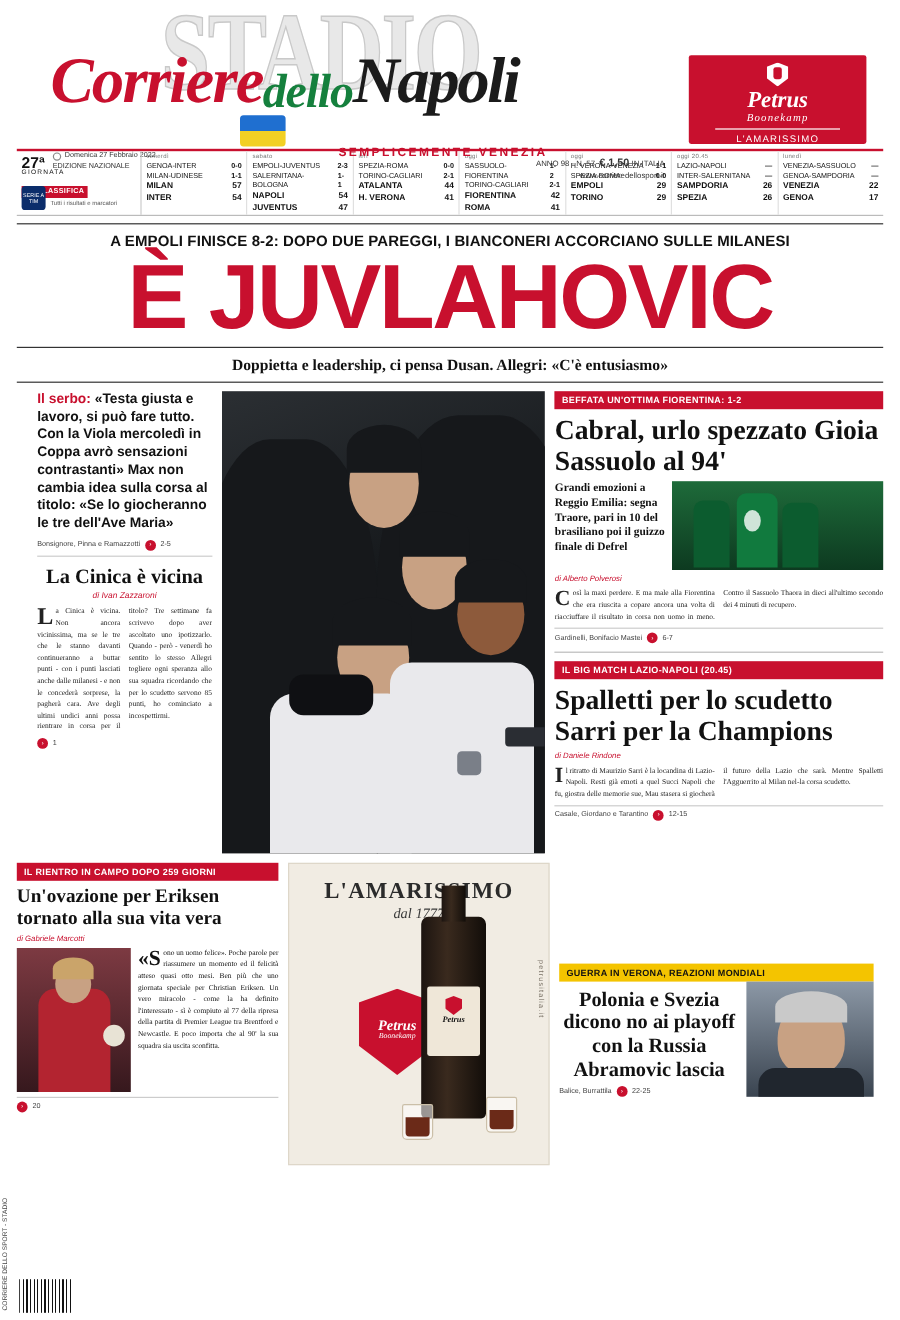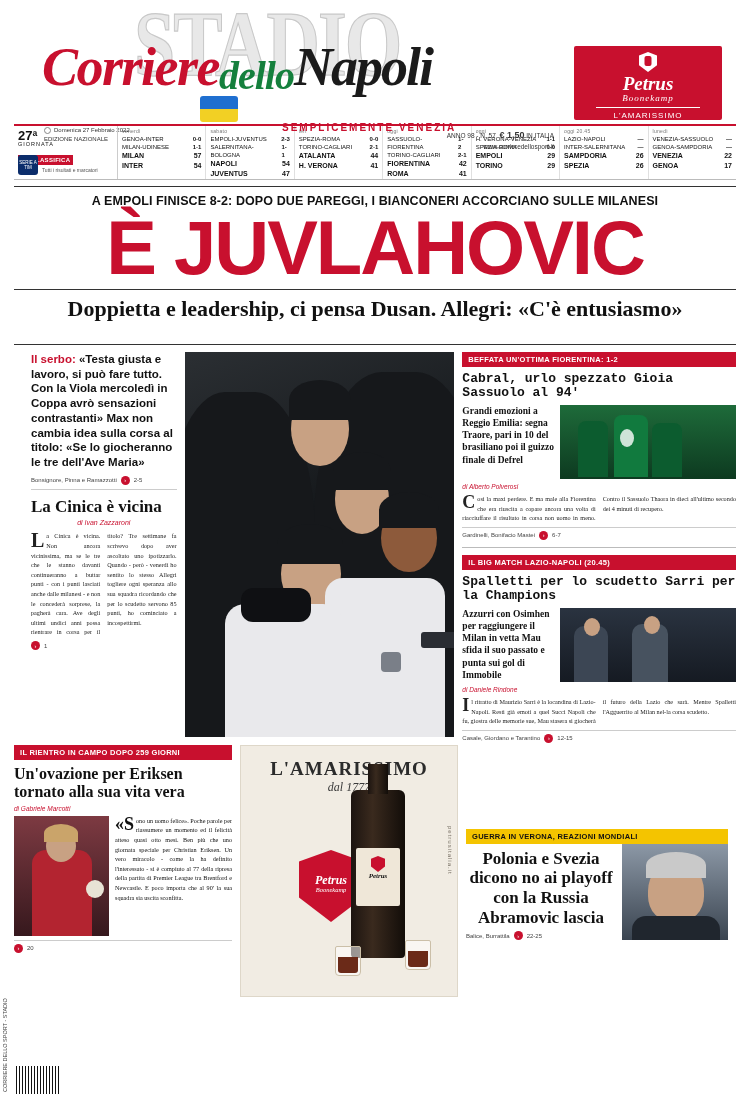--- a/index.html
+++ b/index.html
@@ -119,21 +119,21 @@
   }
   .mainhead {
     text-align:center; color:#c8102e;
     font-family:"Liberation Sans", sans-serif;
     font-size:76px; font-weight:bold; letter-spacing:-2px;
     line-height:0.92; padding:2px 0 6px;
   }
   .sub-rule { border-top:1px solid #333; }
   .subhead {
     text-align:center; font-family:"Liberation Serif", serif;
-    font-size:22px; font-weight:bold; padding:6px 0 22px;
+    font-size:13px; font-weight:bold; padding:6px 0 6px;
     border-bottom:1px solid #333;
   }
 
   
   .grid { display:flex; gap:8px; margin-top:7px; height:385px;margin-left:17px; }
   .col-left { width:150px; }
   .col-center { width:278px; position:relative; }
   .col-right { width:282px; }
 
   .left-quote {
@@ -145,21 +145,21 @@
     display:flex; align-items:center; gap:4px; margin-top:6px;
     font-family:"Liberation Sans", sans-serif; font-size:6px; color:#444;
     border-bottom:1px solid #ccc; padding-bottom:4px;
   }
   .pg-badge {
     background:#c8102e; color:#fff; border-radius:50%;
     width:9px;height:9px; font-size:5.5px; display:inline-flex;
     align-items:center; justify-content:center;
   }
   .col-title {
-    text-align:left; font-family:"Liberation Serif", serif;
+    text-align:center; font-family:"Liberation Serif", serif;
     font-size:17px; font-weight:bold; line-height:1.1; margin-top:8px;
   }
   .col-author {
     text-align:center; font-family:"Liberation Sans", sans-serif;
     font-size:7px; color:#c8102e; margin:3px 0 5px; font-style:italic;
   }
   .col-body {
     font-family:"Liberation Serif", serif;
     font-size:6.2px; line-height:1.55; text-align:justify; color:#222;
     column-count:2; column-gap:7px; hyphens:auto;
@@ -177,21 +177,21 @@
   .jersey { background:#e9e9ec; }
   .dark { background:#16181b; }
 
   
   .band {
     background:#c8102e; color:#fff; font-family:"Liberation Sans", sans-serif;
     font-size:7.5px; font-weight:bold; letter-spacing:.3px; padding:3px 6px;
   }
   .band.yellow { background:#f4c400; color:#111; }
   .box-head {
-    font-family:Liberation Mono, monospace; font-size:13px; font-weight:bold;
+    font-family:Liberation Serif, serif; font-size:23px; font-weight:bold;
     line-height:1.12; margin:5px 0 4px;
   }
   .two-col { display:flex; gap:6px; }
   .mini-text {
     font-family:"Liberation Serif", serif; font-size:9.5px;
     line-height:1.28; width:92px; font-weight:600;
   }
   .mini-photo { flex:1; height:74px; position:relative; overflow:hidden; background:#20304a; }
   .mini-photo.green { background:linear-gradient(#1e6b3a,#0d3a20); }
   .mini-photo.bench { background:linear-gradient(#2a3340,#151a22); }
@@ -541,29 +541,20 @@
           <span class="pg-badge">›</span>
           <span>6-7</span>
         </div>
       </div>
 
       <div class="hr-thin"></div>
 
       <div>
         <div class="band">IL BIG MATCH LAZIO-NAPOLI (20.45)</div>
         <div class="box-head">Spalletti per lo scudetto Sarri per la Champions</div>
-        <div class="two-col">
-          <div class="mini-text">Azzurri con Osimhen per raggiungere il Milan in vetta Mau sfida il suo passato e punta sui gol di Immobile</div>
-          <div class="mini-photo bench">
-            <div class="ph-blob" style="left:14px;top:18px;width:34px;height:56px;background:#3c4654;border-radius:10px 10px 0 0;"></div>
-            <div class="ph-blob skin1" style="left:24px;top:10px;width:16px;height:18px;border-radius:50%;"></div>
-            <div class="ph-blob" style="left:72px;top:16px;width:36px;height:58px;background:#47525f;border-radius:10px 10px 0 0;"></div>
-            <div class="ph-blob skin1" style="left:84px;top:8px;width:16px;height:18px;border-radius:50%;"></div>
-          </div>
-        </div>
         <div class="small-author">di Daniele Rindone</div>
         <div class="art-body">
           <span class="drop">I</span><span>l ritratto di Maurizio Sarri è la locandina di Lazio-Napoli. Resti già emoti a quel Succi Napoli che fu, giostra delle memorie sue, Mau stasera si giocherà il futuro della Lazio che sarà. Mentre Spalletti l'Agguerrito al Milan nel-la corsa scudetto.</span>
         </div>
         <div class="art-foot">
           <span>Casale, Giordano e Tarantino</span>
           <span class="pg-badge">›</span>
           <span>12-15</span>
         </div>
       </div>

